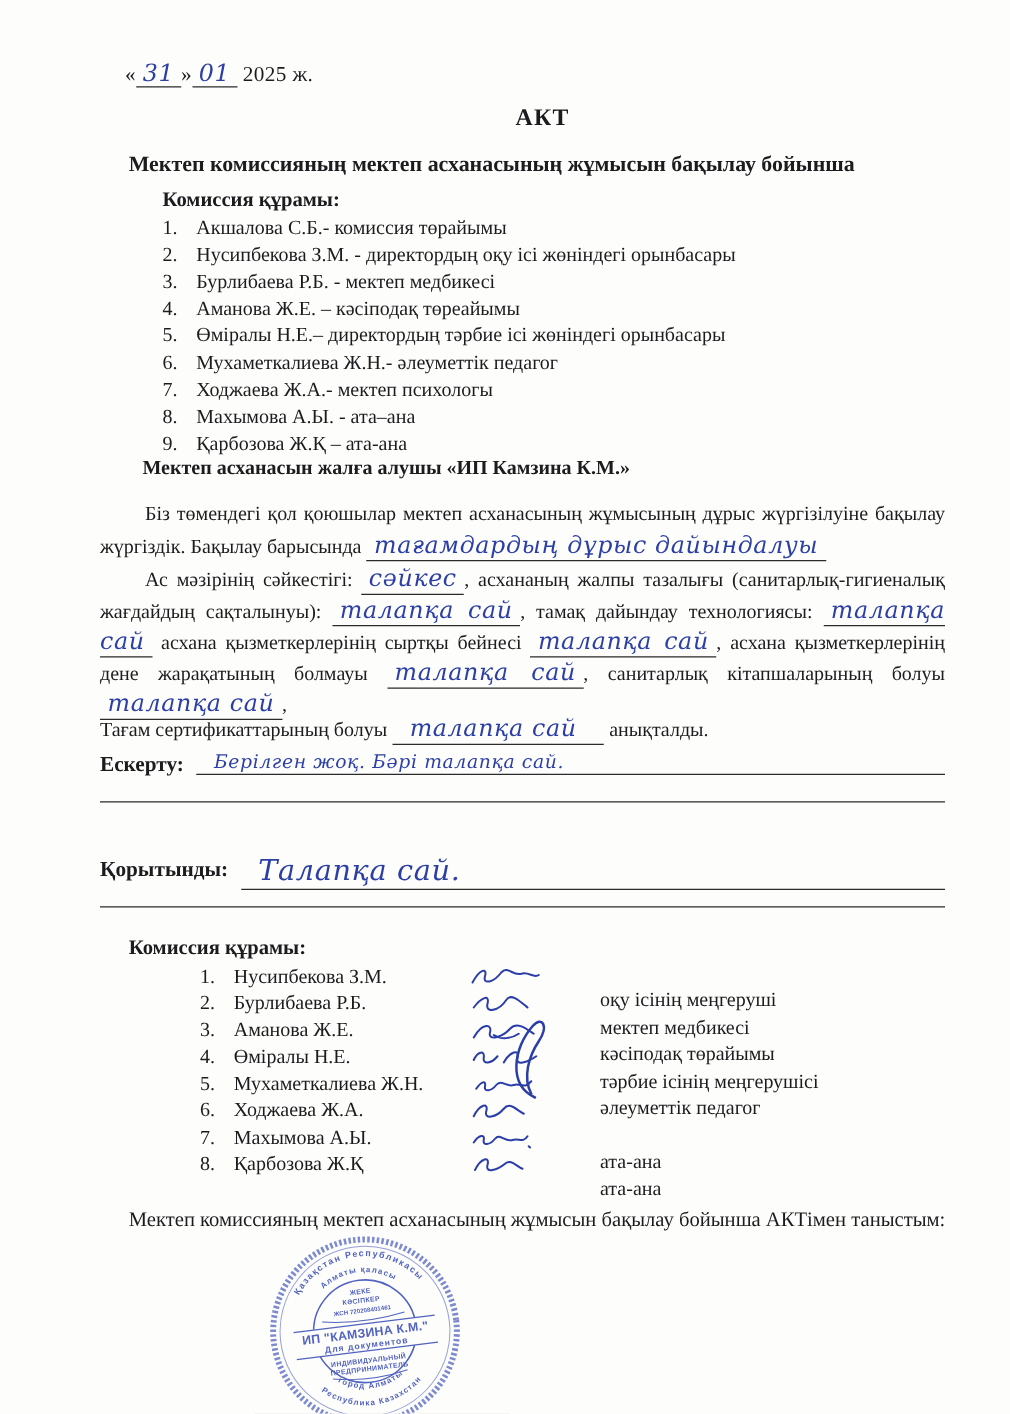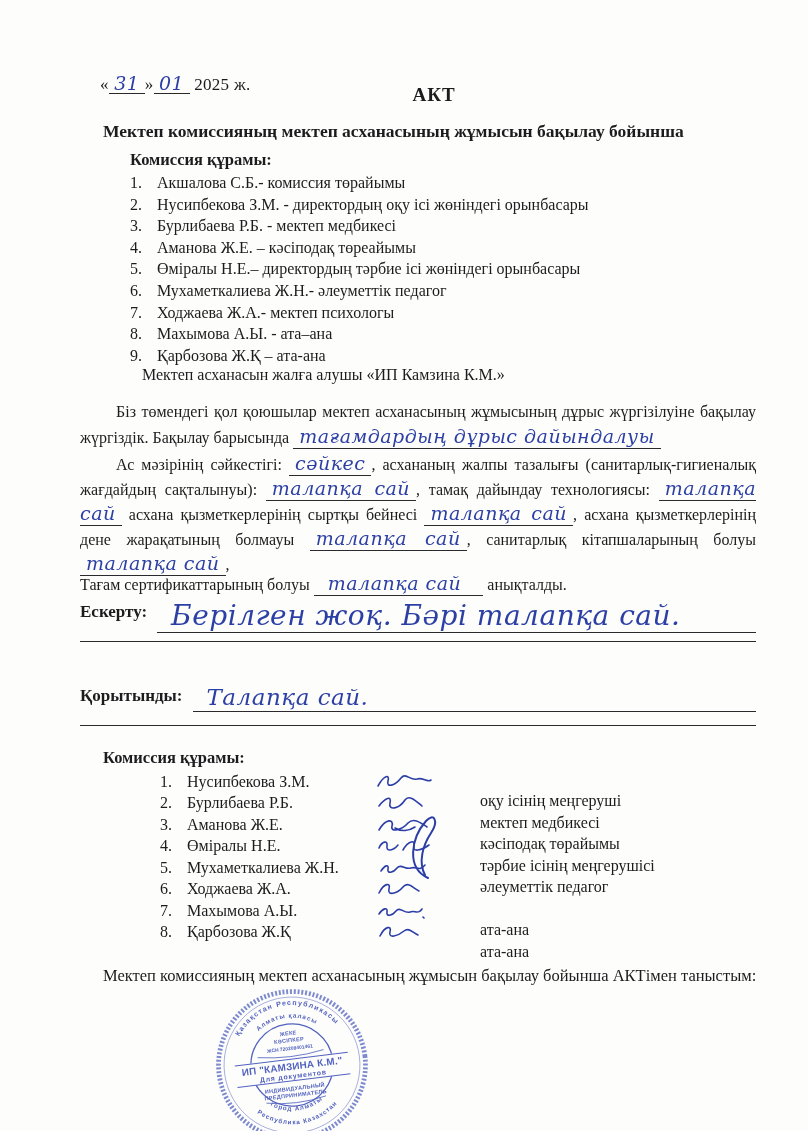--- a/index.html
+++ b/index.html
@@ -10,31 +10,31 @@
     font-family:"Liberation Serif", serif; color:#1c1c1e; font-size:16px;
   }
   .abs { position:absolute; }
   .bold { font-weight:bold;text-align:right; }
   .hand {
     font-family:"DejaVu Serif", serif; font-style:italic;
     color:#2c3fa5; font-size:19px; letter-spacing:.5px; line-height:1;
   }
   .blank { border-bottom:1.4px solid #2a2a2c; display:inline-block; text-align:center; }
   .date-line { font-size:17px; letter-spacing:.3px; }
-  .date-line .blank { min-width:36px; padding:0 3px;margin-top:24px; }
+  .date-line .blank { min-width:36px; padding:0 3px; }
   .title { text-align:center; font-weight:bold; font-size:19px; letter-spacing:1px; }
   .heading { font-weight:bold; font-size:17.5px; }
   .list1 .row { display:flex; line-height:21.6px; }
   .list1 .num { width:27px; flex:none; }
   .para { width:676px; text-align:justify; line-height:26px; }
   .para .ind { display:inline-block; width:36px; }
   .para .hand { border-bottom:1.4px solid #2a2a2c; padding:0 6px 1px 6px; }
   .flexline { display:flex; align-items:flex-start; width:676px; }
   .flexline .label { font-weight:bold; font-size:17px; flex:none; padding-right:10px; }
-  .flexline .hand-fill { flex:1; border-bottom:1.6px solid #2a2a2c; padding:0 4px 2px 14px; font-size:28px; }
+  .flexline .hand-fill { flex:1; border-bottom:1.6px solid #2a2a2c; padding:0 4px 2px 14px; font-size:15px; }
   .rule { border-bottom:1.6px solid #2a2a2c; }
   .list2 .row { display:flex; align-items:center; height:21.5px; }
   .list2 .num { width:27px; flex:none; }
   .list2 .name { width:183px; flex:none; }
   .list2 .sig { width:110px; flex:none; overflow:visible; }
   .list2 .sig svg { overflow:visible; display:block; }
   .list2 .role { flex:1;margin-top:39px; }
   .ack { width:660px; line-height:27px; font-size:16.5px; }
   .stamp-wrap { width:158px; height:158px; transform:rotate(-7deg); opacity:.92; }
   .sig path, .flourish path { stroke:#2b3ea8; stroke-width:1.6; fill:none;
@@ -93,21 +93,21 @@
       </div>
     <div class="row">
         <span class="num">8.</span>
         <span>Махымова А.Ы. - ата–ана</span>
       </div>
     <div class="row">
         <span class="num">9.</span>
         <span>Қарбозова Ж.Қ – ата-ана</span>
       </div>
   </div>
-  <div class="abs" style="left:142px; top:366px;">Мектеп асханасын жалға алушы «ИП Камзина К.М.»</div>
+  <div class="abs" style="left:114px; top:366px;font-weight:bold;">Мектеп асханасын жалға алушы «ИП Камзина К.М.»</div>
 
   <div class="abs para" style="left:80px; top:399px;">
     <span class="ind"></span><span>Біз төмендегі қол қоюшылар мектеп асханасының жұмысының дұрыс жүргізілуіне бақылау жүргіздік. Бақылау барысында</span>
     <span class="hand">тағамдардың дұрыс дайындалуы</span>
   </div>
 
   <div class="abs para" style="left:80px; top:452px; line-height:25px;">
     <span class="ind"></span><span>Ас мәзірінің сәйкестігі:</span>
     <span class="hand" style="min-width:110px;">сәйкес</span><span>, асхананың жалпы тазалығы (санитарлық-гигиеналық жағдайдың сақталынуы):</span>
     <span class="hand">талапқа сай</span><span>, тамақ дайындау технологиясы:</span>

